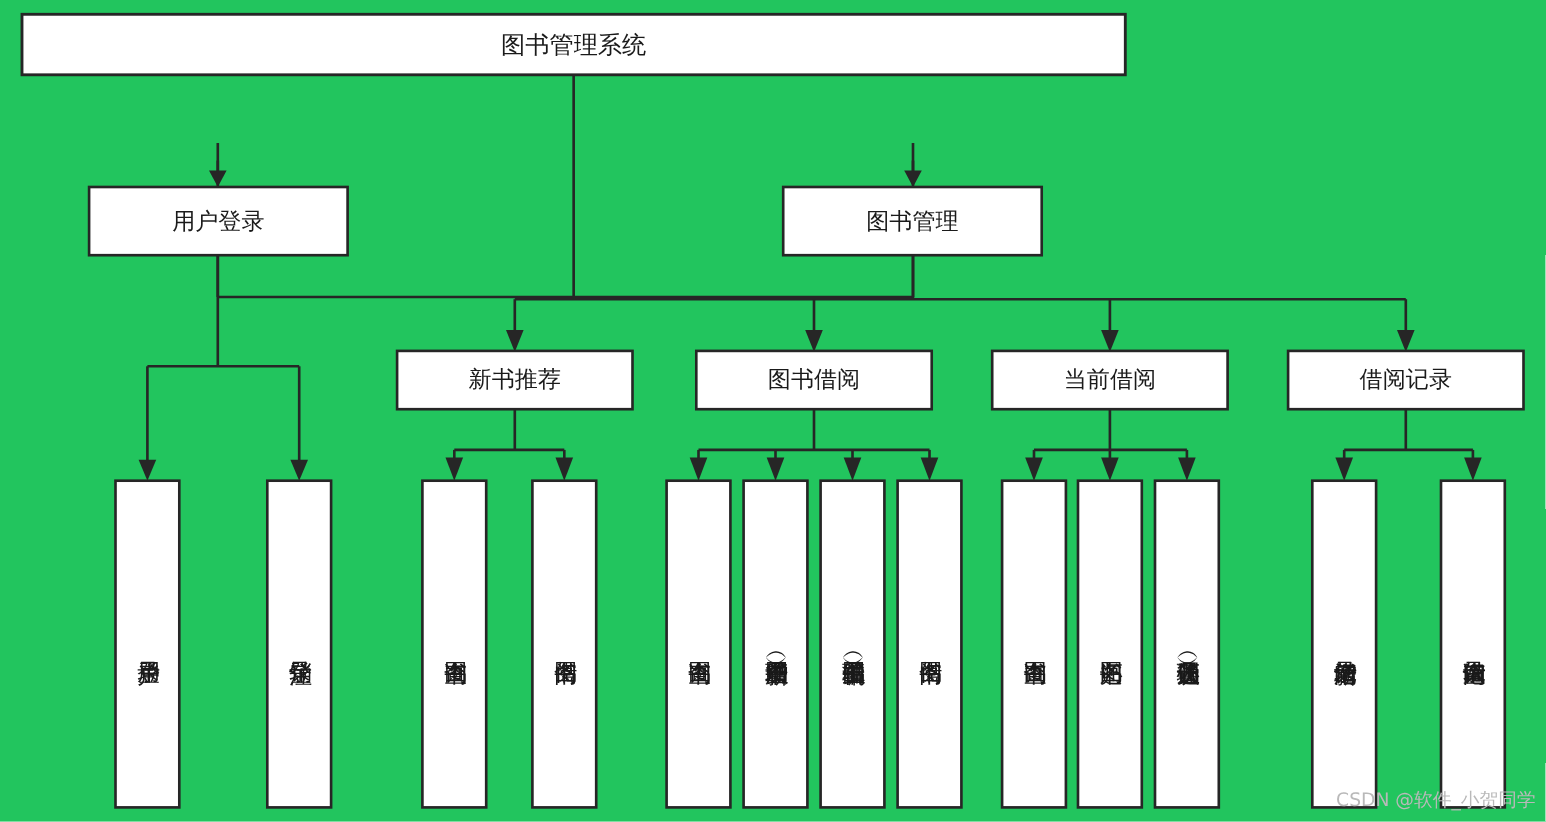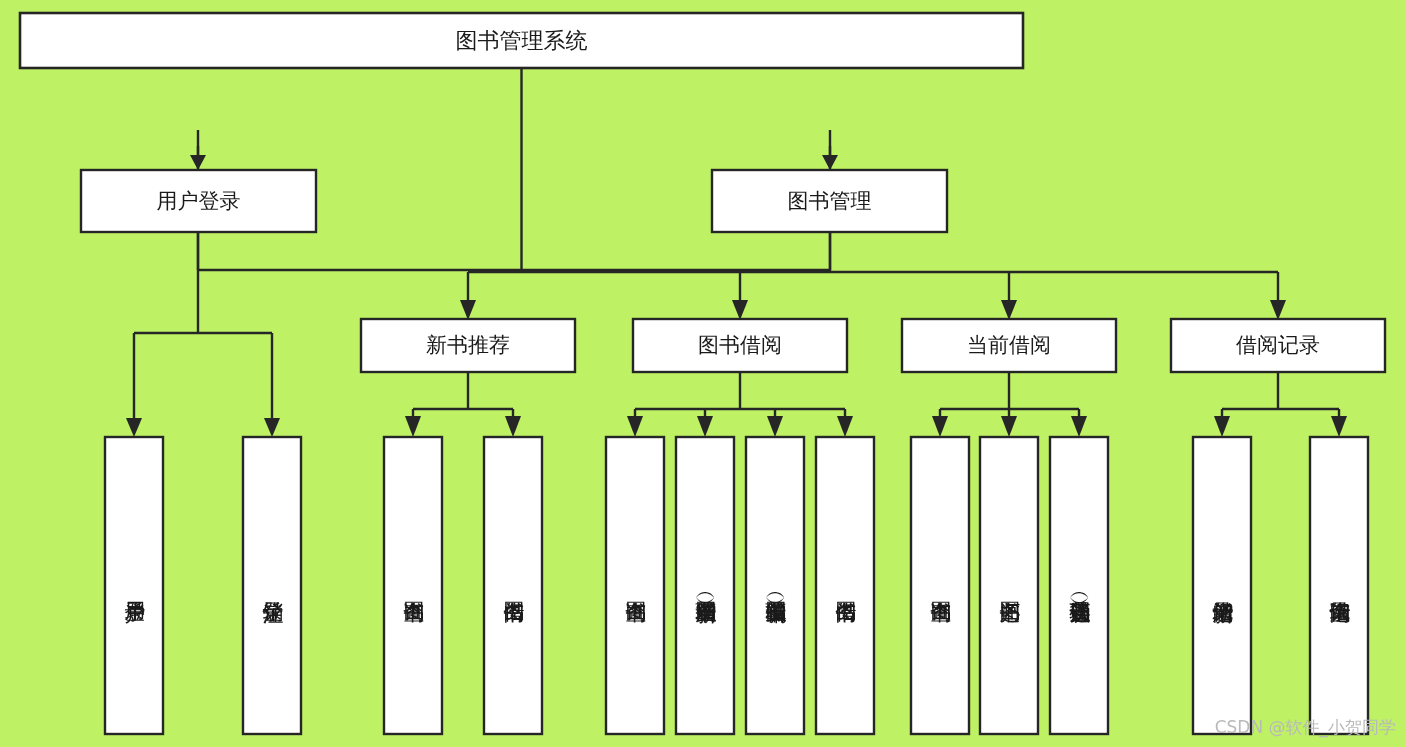--- a/index.html
+++ b/index.html
@@ -8,21 +8,21 @@
     padding: 0;
     background: #ffffff;
   }
   body {
     font-family: "DejaVu Sans", "Liberation Sans", sans-serif;
   }
   #diagram-root {
     position: relative;
     width: 1405px;
     height: 747px;
-    background: #bef264;
+    background: #22c55e;
     overflow: hidden;
   }
   svg#flow-svg {
     position: absolute;
     top: 0;
     left: 0;
     width: 1405px;
     height: 747px;
     display: block;
   }

